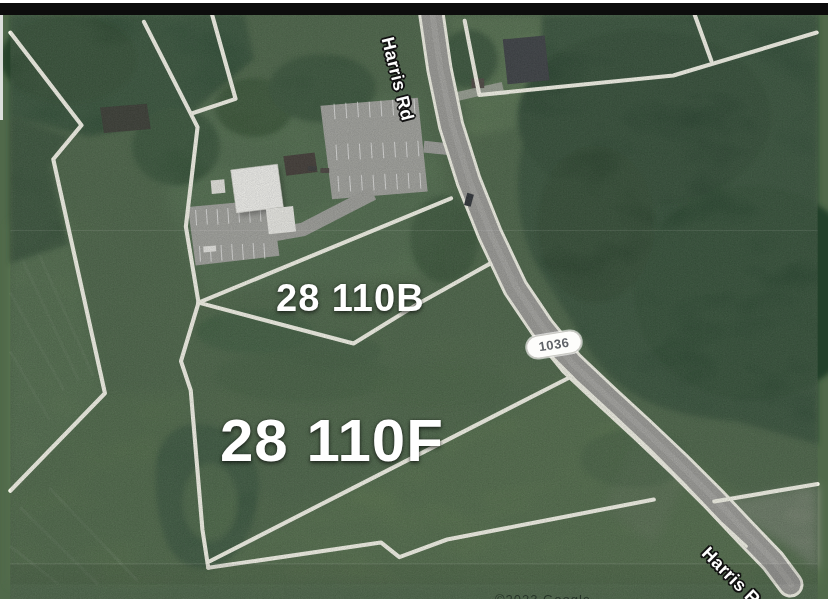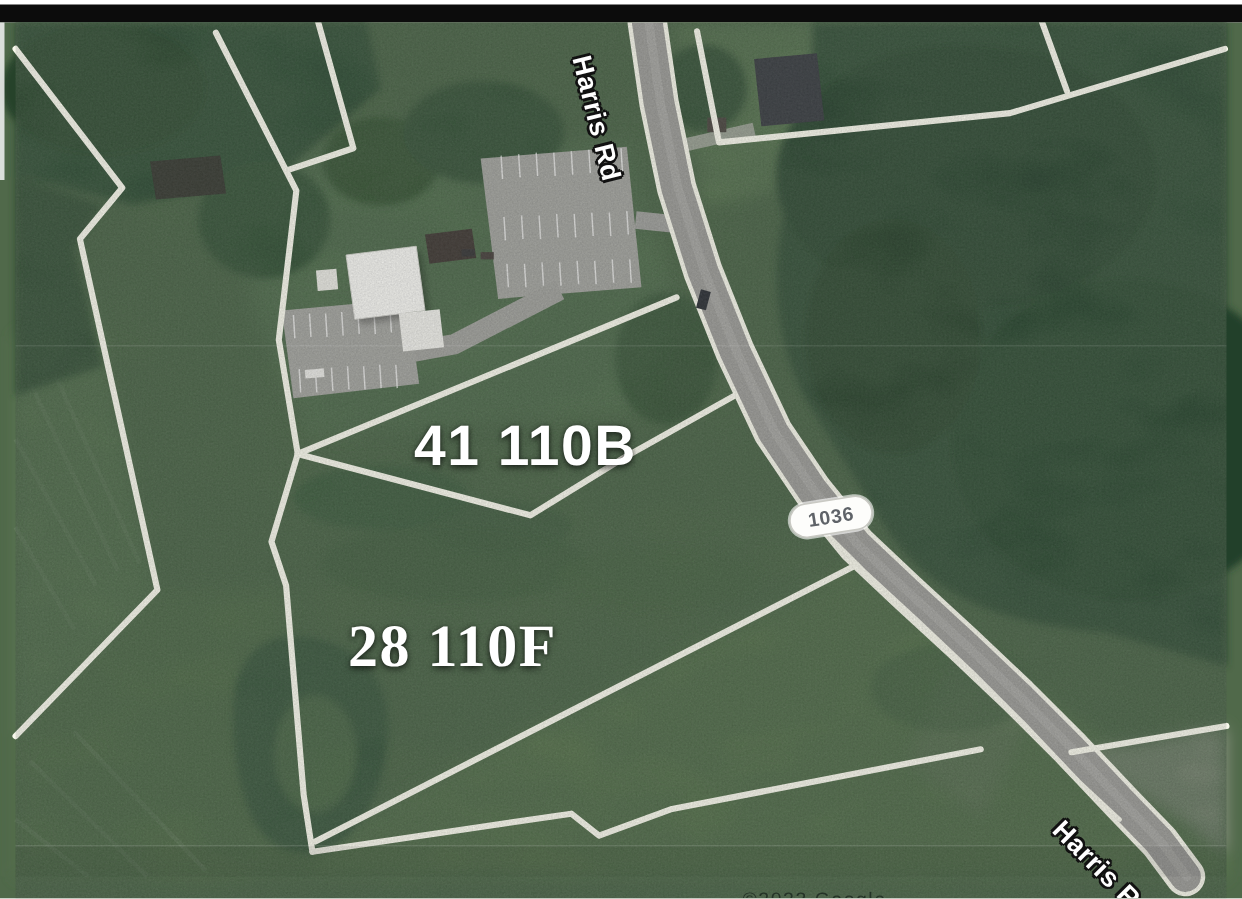--- a/index.html
+++ b/index.html
@@ -13,21 +13,21 @@
   .map-label{position:absolute;color:#fff;white-space:nowrap;pointer-events:none;}
   .road-label{font-size:18px;font-weight:bold;letter-spacing:.5px;
     text-shadow:-2px 0 0 #111,2px 0 0 #111,0 -2px 0 #111,0 2px 0 #111,
                 -1px -1px 0 #111,1px 1px 0 #111,-1px 1px 0 #111,1px -1px 0 #111;}
   .road-label.top{left:397px;top:20px;transform:rotate(76deg);transform-origin:left top;}
   .road-label.bottom{left:712px;top:528px;transform:rotate(45deg);transform-origin:left top;}
 
   .parcel-label{font-weight:bold;letter-spacing:1px;line-height:1;
     text-shadow:0 2px 4px rgba(0,0,0,.55),0 0 3px rgba(0,0,0,.35);}
   .parcel-label.b{left:276px;top:264px;font-size:38px;}
-  .parcel-label.f{left:232px;top:396px;font-size:40px;font-family:Liberation Serif, serif;}
+  .parcel-label.f{left:220px;top:396px;font-size:60px;}
 
   .route-badge{position:absolute;left:526px;top:318px;width:54px;height:21px;
     background:#fdfdfb;border:1px solid #c9c9c3;border-radius:12px;
     transform:rotate(-9deg);display:flex;align-items:center;justify-content:center;
     box-shadow:0 0 0 1px rgba(255,255,255,.6);}
   .route-badge span{color:#5f6368;font-size:13px;font-weight:bold;letter-spacing:.5px;}
 
   .attribution{position:absolute;left:495px;top:577px;font-size:13px;
     color:rgba(22,33,26,.72);letter-spacing:1px;}
 </style>
@@ -169,21 +169,21 @@
       <rect x="0" y="15" width="828" height="599" fill="#000" filter="url(#noiseDark)" opacity=".16"></rect>
       <rect x="0" y="15" width="828" height="599" fill="#000" filter="url(#noiseLight)" opacity=".08"></rect>
     </svg>
 
     <div class="map-label road-label top">Harris Rd</div>
 
     <div class="route-badge">
       <span>1036</span>
     </div>
 
-    <div class="map-label parcel-label b">41 110B</div>
+    <div class="map-label parcel-label b">28 110B</div>
     <div class="map-label parcel-label f">28 110F</div>
 
     <div class="map-label road-label bottom">Harris Rd</div>
 
     <div class="attribution">©2023 Google</div>
   </div>
 
   <div class="edge-sliver"></div>
 </div>
 

